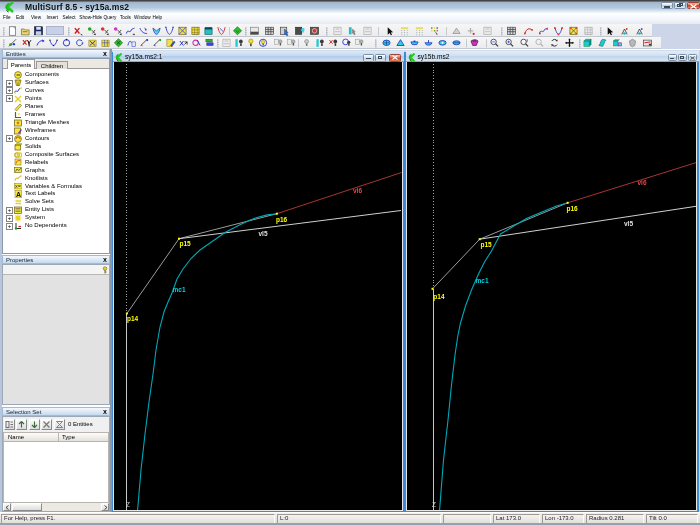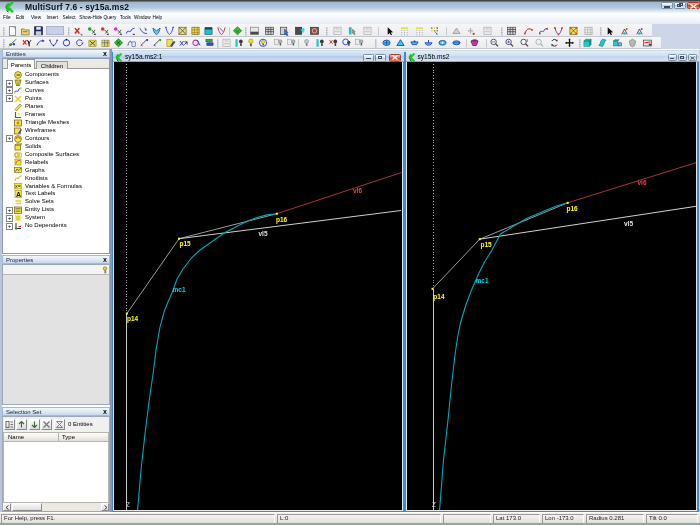--- a/index.html
+++ b/index.html
@@ -26,21 +26,21 @@
 .glyph{position:absolute;background:#3a4a5a}
 canvas,svg{display:block}
 </style></head><body>
 
 <div class="abs" id="titlebar"></div>
 <svg class="abs" style="left:3px;top:1px" width="13" height="12" viewBox="0 0 13 12">
 <path d="M10,1 L4.5,6 L10,11" fill="none" stroke="#22cc22" stroke-width="2.6"></path>
 <path d="M6,2.5 C3.8,4 3.2,5 3.2,6 C3.2,7 3.8,8 6,9.5" fill="none" stroke="#1db81d" stroke-width="2"></path>
 <path d="M3.5,9.5 L5.5,11" stroke="#0a3a0a" stroke-width="1"></path>
   </svg>
-<div class="abs" id="title-text">MultiSurf 7.6 - sy15a.ms2</div>
+<div class="abs" id="title-text">MultiSurf 8.5 - sy15a.ms2</div>
 <div class="wbtn" style="left:661px;top:2px;width:12px;height:7px"></div>
 <div class="wbtn" style="left:674px;top:2px;width:12px;height:7px"></div>
 <div class="wbtnr" style="left:687px;top:2px;width:13px;height:7px"></div>
 <div class="glyph" style="left:664px;top:6px;width:6px;height:1.5px"></div>
 <div class="abs" style="left:677px;top:4px;width:4px;height:3px;border:1px solid #3a4a5a"></div>
 <div class="abs" style="left:679px;top:3px;width:4px;height:3px;border:1px solid #3a4a5a"></div>
 <svg class="abs" style="left:690px;top:3.5px" width="7" height="5" viewBox="0 0 7 5">
     <path d="M0.5,0.5 L6.5,4.5 M6.5,0.5 L0.5,4.5" stroke="#fff" stroke-width="1.3"></path>
   </svg>
 <div class="abs" id="menubar">

